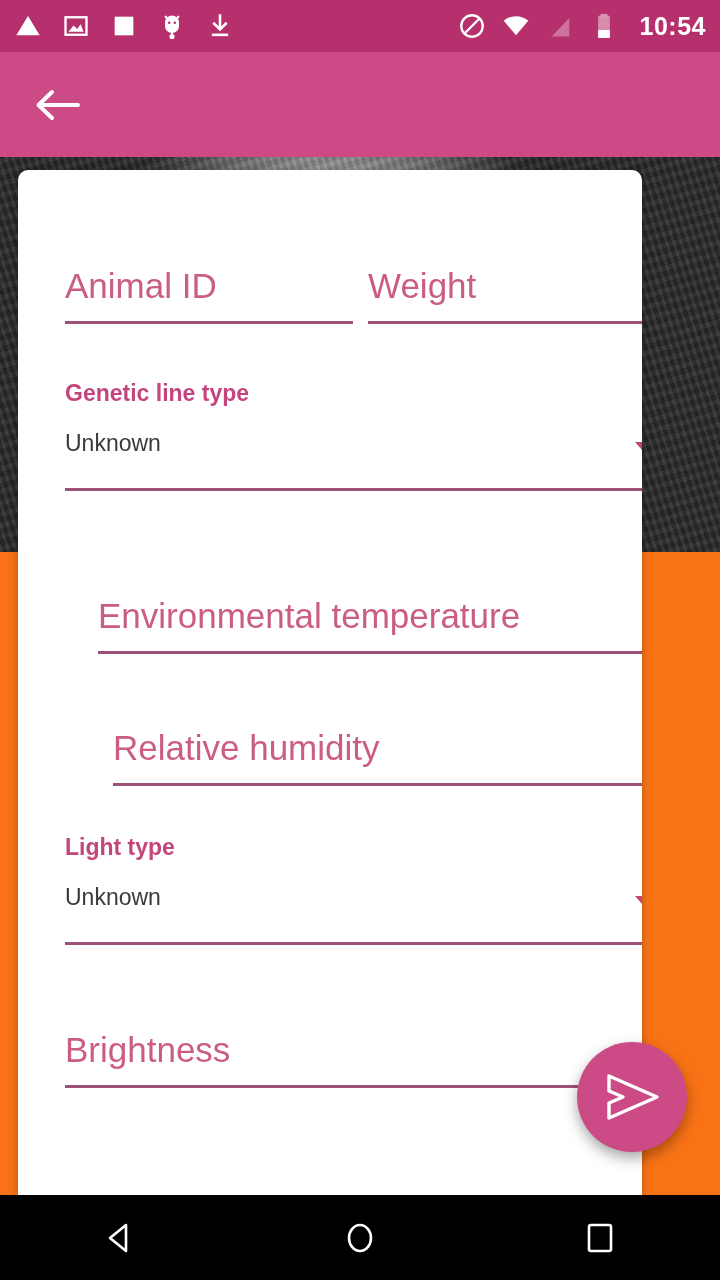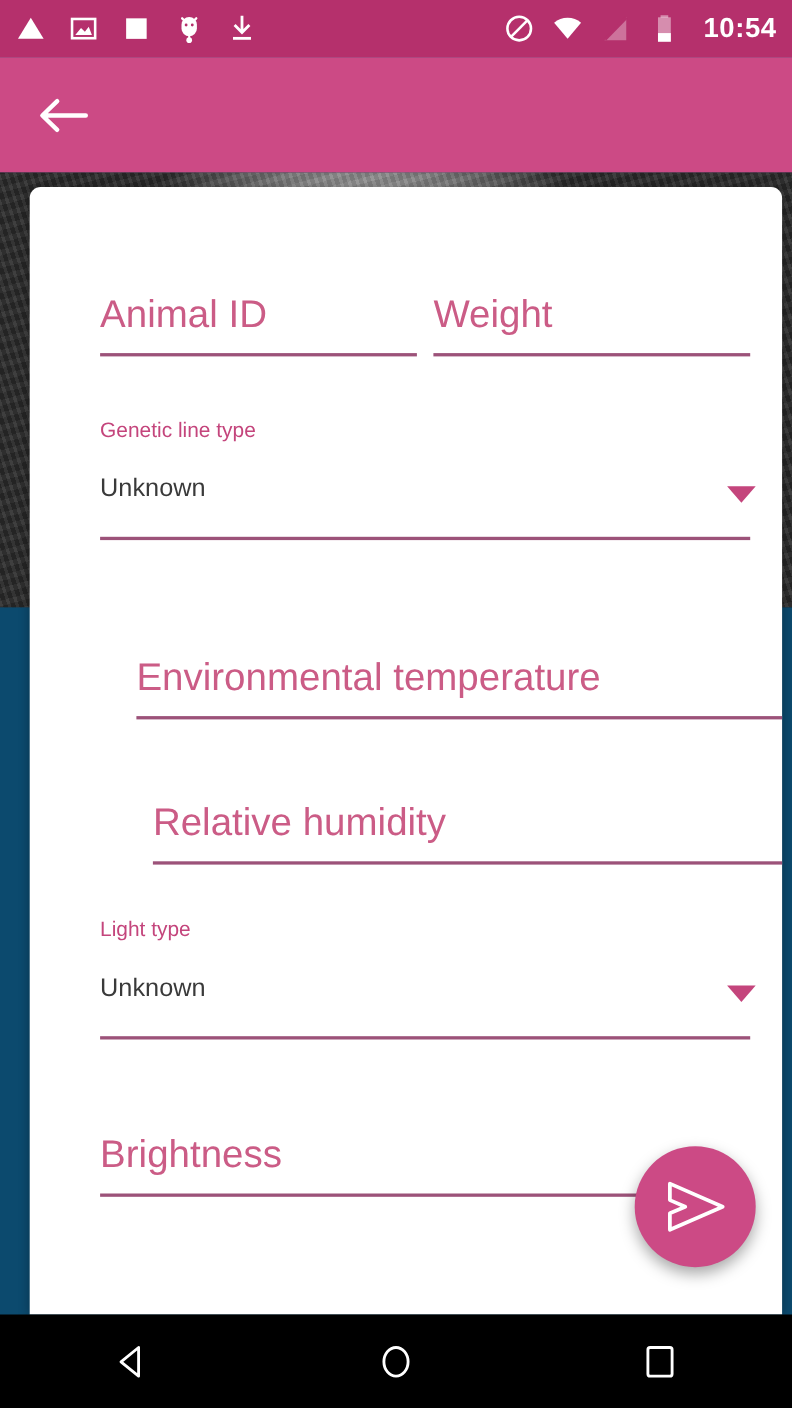--- a/index.html
+++ b/index.html
@@ -5,21 +5,21 @@
   * { margin:0; padding:0; box-sizing:border-box; }
   html, body {
     width:720px; height:1280px;
     font-family:"Liberation Sans", sans-serif;
     background:#d8d8d8;
     overflow:hidden;
   }
   #screen {
     position:relative;
     width:720px; height:1280px;
-    background:#0c4a6e;
+    background:#f97316;
   }
 
   
   #status-bar {
     position:absolute; left:0; top:0;
     width:720px; height:52px;
     background:#b5306c;
     display:flex; align-items:center;
     padding:0 14px;
   }
@@ -58,48 +58,48 @@
     content:"";
     position:absolute; inset:0;
     background:
       repeating-linear-gradient(72deg, rgba(255,255,255,.07) 0 3px, rgba(0,0,0,.10) 3px 7px),
       repeating-linear-gradient(-15deg, rgba(255,255,255,.05) 0 5px, rgba(0,0,0,.07) 5px 11px);
     opacity:.85;
   }
 
   
   #dialog-card {
-    position:absolute; left:27px; top:170px;
-    width:684px; height:1025px;
+    position:absolute; left:18px; top:170px;
+    width:624px; height:1025px;
     background:#ffffff;
     border-radius:10px 10px 0 0;
     box-shadow:0 1px 10px rgba(0,0,0,.28);
     overflow:hidden;
-    padding-left:17px;
   }
   #form-area { position:relative; width:100%; height:100%; }
 
   
   .field {
     position:absolute;
     border-bottom:3px solid #9c5279;
   }
   .field-ph {
     font-size:35px;
     color:#cb5c86;
     line-height:1;
     white-space:nowrap;
     display:block;
   }
   .caption {
     position:absolute;
-    font-size:19px;
+    font-size:23px;
     color:#c4457c;
     line-height:1;
     white-space:nowrap;
+    font-weight:bold;
   }
   .spinner-value {
     position:absolute;
     font-size:23px;
     color:#3a3a3a;
     line-height:1;
     white-space:nowrap;
   }
   .spinner-arrow {
     position:absolute;

